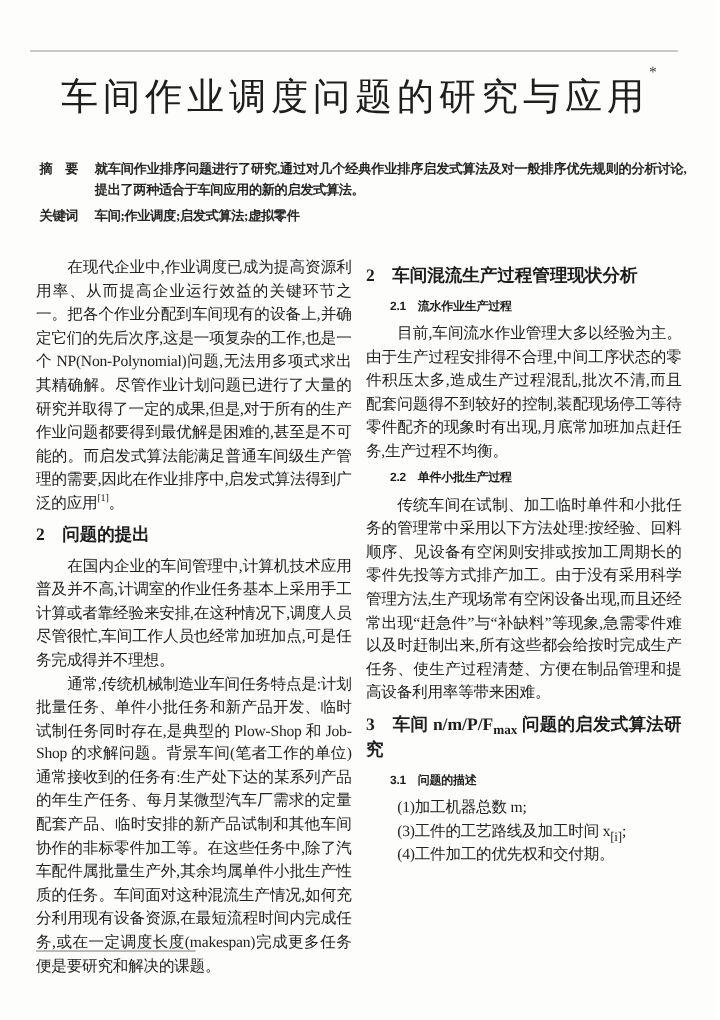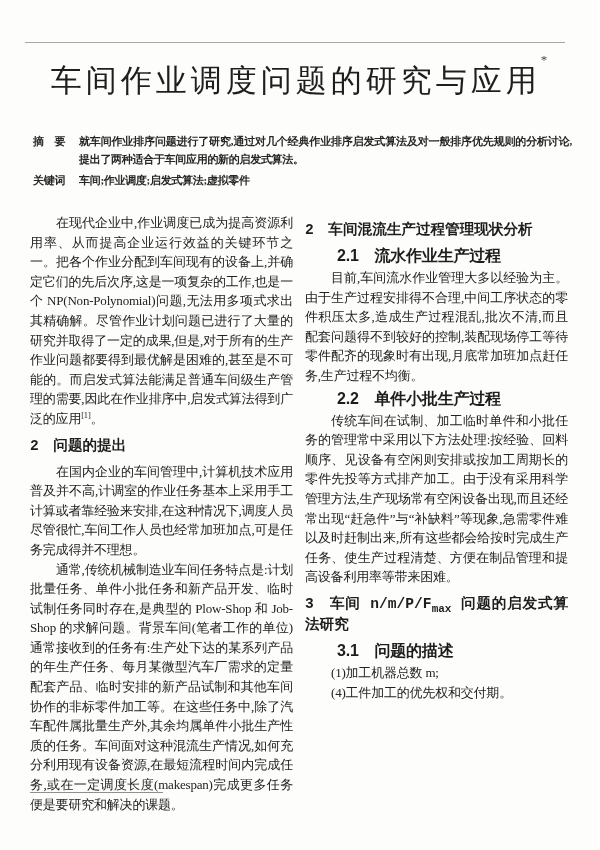--- a/index.html
+++ b/index.html
@@ -66,25 +66,25 @@
   .para{margin:0;text-indent:2em;font-family:Liberation Serif, serif;}
   .cite{font-size:8.5px;line-height:0;vertical-align:super;}
   sub{font-size:11px;line-height:0;vertical-align:sub;}
   h2.sec{
     margin:7px 0 5px;
     font-size:14.6px;
     font-weight:bold;
     letter-spacing:0;
     line-height:21px;
     color:#1d1d1d;
-    font-family:Liberation Mono, monospace;
+    font-family:Liberation Serif, serif;
   }
   h3.subsec{
     margin:3px 0 2px;
-    font-size:16px;
+    font-size:10px;
     font-weight:bold;
     text-indent:2em;
     line-height:20px;
     color:#1d1d1d;
     font-family:"Liberation Sans", sans-serif;
     letter-spacing:-0.2px;
   }
   .footnote-rule{
     position:absolute;left:30px;top:792px;width:133px;
     border-top:1.5px solid #8f8f8f;
@@ -128,20 +128,21 @@
       <p class="para">目前,车间流水作业管理大多以经验为主。由于生产过程安排得不合理,中间工序状态的零件积压太多,造成生产过程混乱,批次不清,而且配套问题得不到较好的控制,装配现场停工等待零件配齐的现象时有出现,月底常加班加点赶任务,生产过程不均衡。</p>
 
       <h3 class="subsec">2.2　单件小批生产过程</h3>
       <p class="para">传统车间在试制、加工临时单件和小批任务的管理常中采用以下方法处理:按经验、回料顺序、见设备有空闲则安排或按加工周期长的零件先投等方式排产加工。由于没有采用科学管理方法,生产现场常有空闲设备出现,而且还经常出现“赶急件”与“补缺料”等现象,急需零件难以及时赶制出来,所有这些都会给按时完成生产任务、使生产过程清楚、方便在制品管理和提高设备利用率等带来困难。</p>
 
       <h2 class="sec"><span>3　车间 n/m/P/F</span><sub>max</sub><span> 问题的启发式算法研究</span></h2>
 
       <h3 class="subsec">3.1　问题的描述</h3>
 
       <p class="para">(1)加工机器总数 m;</p>
+      <p class="para"><span>(3)工件的工艺路线及加工时间 x</span><sub>[i]</sub><span>;</span></p>
       <p class="para">(4)工件加工的优先权和交付期。</p>
     </div>
 
   </div>
 
   <div class="footnote-rule"></div>
 
 </div>
 
 </body></html>

